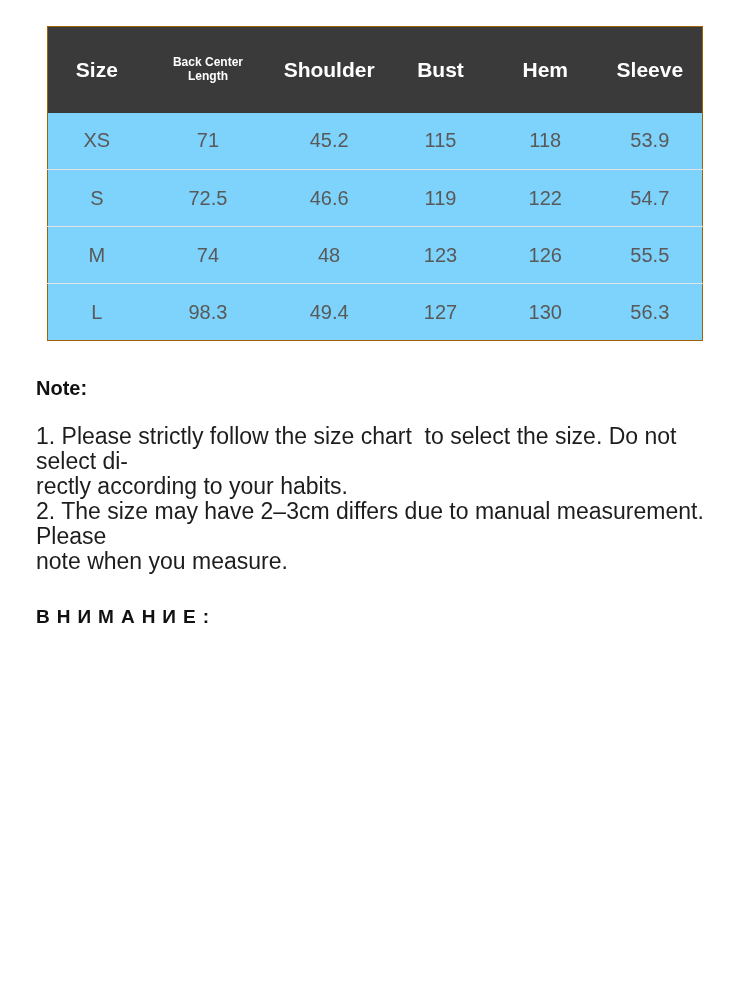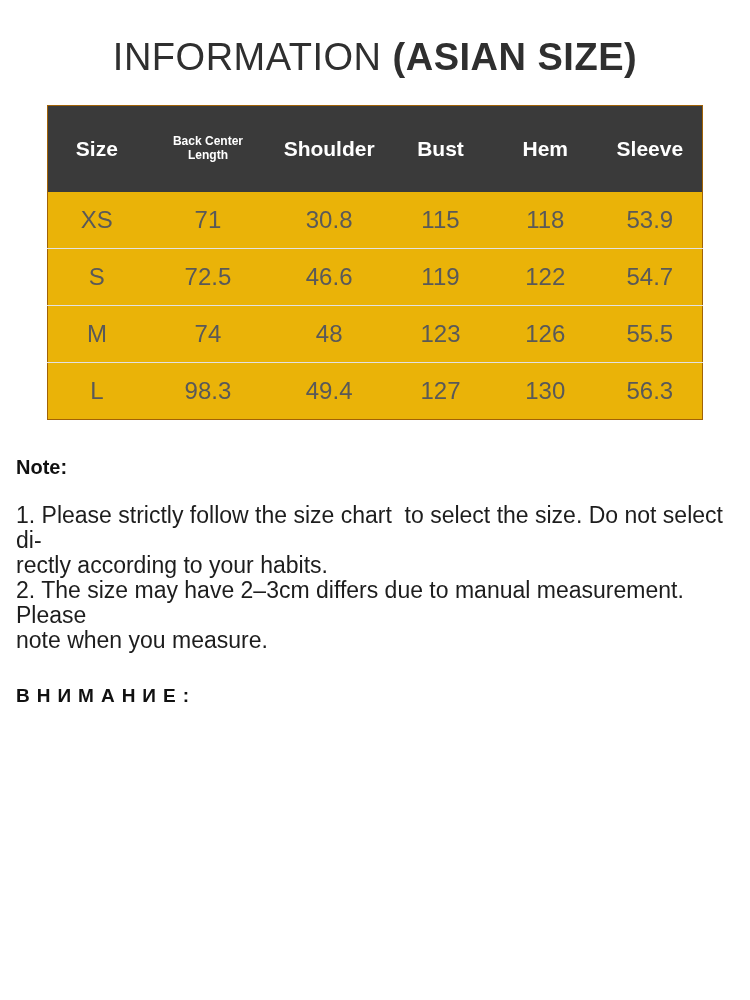--- a/index.html
+++ b/index.html
@@ -41,35 +41,35 @@
     font-weight: 600;
     text-align: center;
     vertical-align: middle;
     white-space: pre-line;
   }
   .size-table thead th.small-head { font-size: 12px; line-height: 1.15; }
   .size-table tbody td {
     height: 57px;
     text-align: center;
     vertical-align: middle;
-    font-size: 24px;
+    font-size: 20px;
     color: #595959;
     border-top: 1px solid #e2e2e2;
-    background: #eab308;
+    background: #7dd3fc;
   }
   .size-table tbody tr:first-child td { border-top: none; }
   .col-size { width: 15%; }
   .col-bcl { width: 19%; }
   .col-shoulder { width: 18%; }
   .col-bust { width: 16%; }
   .col-hem { width: 16%; }
   .col-sleeve { width: 16%; }
 
   
-  .content { padding: 0 16px; }
+  .content { padding: 0 36px; }
   .note-heading {
     margin-top: 36px;
     font-size: 20px;
     font-weight: 700;
     color: #111111;
   }
   .note-body { margin-top: 24px; }
   .note-body p, .attention-body p {
     font-size: 23px;
     line-height: 25px;
@@ -84,23 +84,20 @@
     color: #111111;
   }
   .attention-body { margin-top: 22px; }
   .attention-body p { font-size: 18px; line-height: 26px; }
 </style>
 </head>
 <body>
 
 <div class="page">
 
-  <div class="title">
-    <span class="light">INFORMATION </span><span class="bold">(ASIAN SIZE)</span>
-  </div>
 
   <table class="size-table">
     <colgroup>
       <col class="col-size">
         <col class="col-bcl">
         <col class="col-shoulder">
       <col class="col-bust">
         <col class="col-hem">
         <col class="col-sleeve">
     </colgroup>
@@ -112,21 +109,21 @@
         <th>Shoulder</th>
         <th>Bust</th>
         <th>Hem</th>
         <th>Sleeve</th>
       </tr>
     </thead>
     <tbody>
       <tr>
         <td>XS</td>
         <td>71</td>
-        <td>30.8</td>
+        <td>45.2</td>
         <td>115</td>
         <td>118</td>
         <td>53.9</td>
       </tr>
       <tr>
         <td>S</td>
         <td>72.5</td>
         <td>46.6</td>
         <td>119</td>
         <td>122</td>

